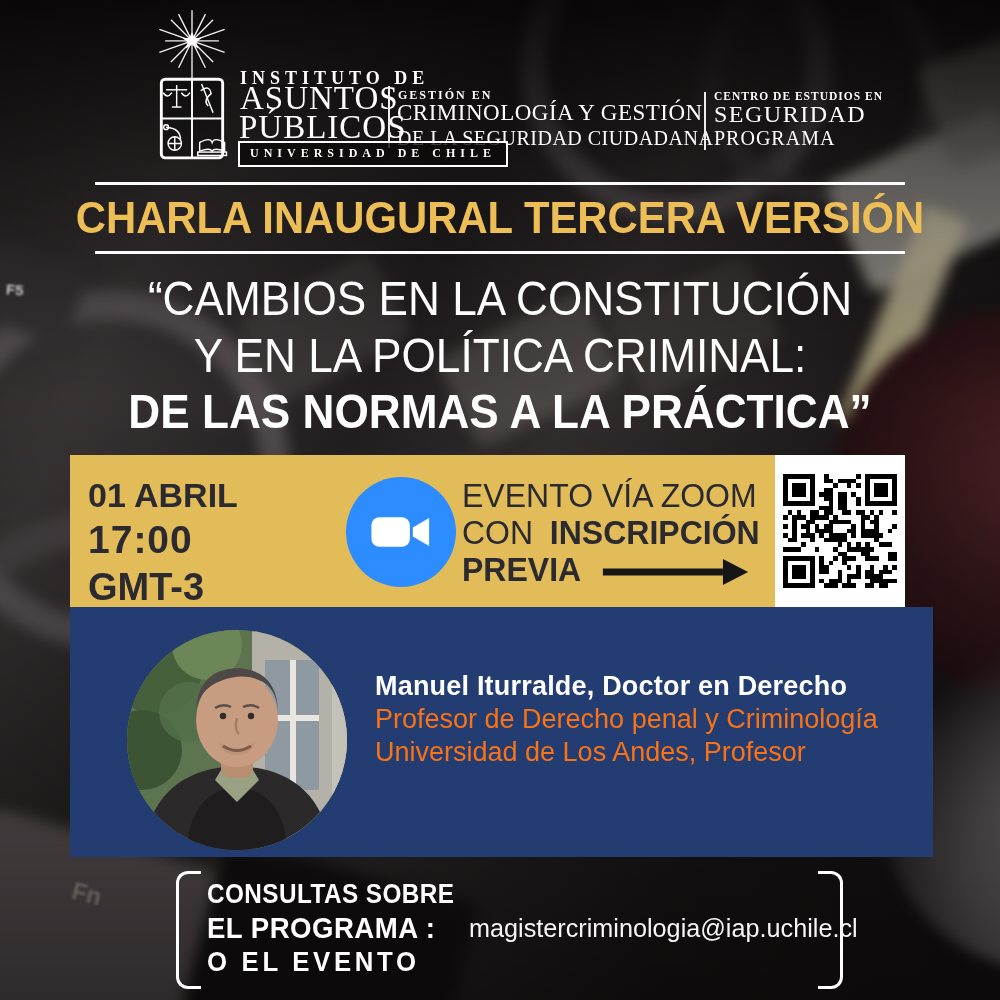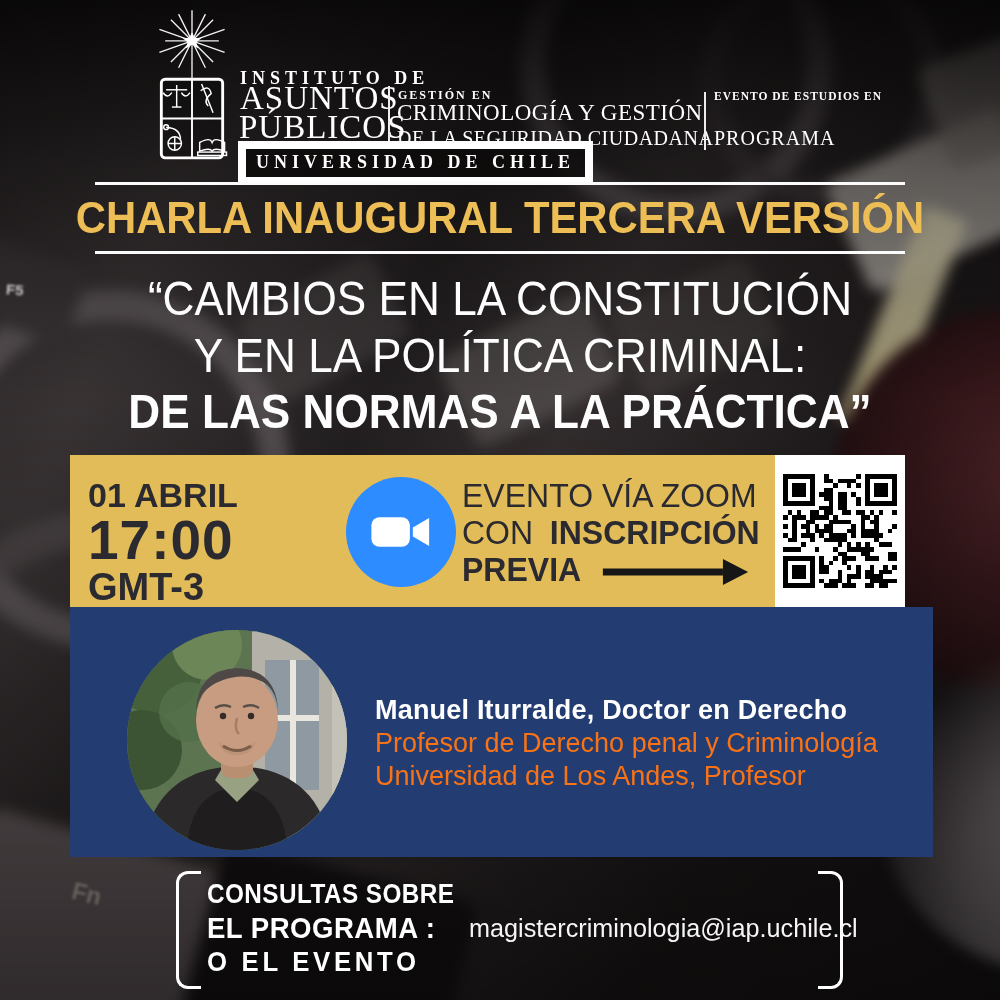--- a/index.html
+++ b/index.html
@@ -23,52 +23,52 @@
   .kicker1{left:240px;top:68px;font-size:18px;letter-spacing:5px;font-weight:bold;}
   .big1{left:240px;top:83px;font-size:33px;line-height:30px;letter-spacing:1px;}
   .big2{left:239px;top:112px;font-size:33px;line-height:30px;letter-spacing:1px;}
   .vdiv{width:2px;background:#efeceb;}
   .kicker2{left:398px;top:88px;font-size:12px;letter-spacing:2px;font-weight:bold;}
   .prog1{left:397px;top:100px;font-size:23px;letter-spacing:.5px;}
   .prog2{left:397px;top:127px;font-size:20px;letter-spacing:.5px;}
   .kicker3{left:714px;top:90px;font-size:11.5px;letter-spacing:1px;font-weight:bold;}
   .cen1{left:714px;top:101px;font-size:24px;letter-spacing:1.5px;}
   .cen2{left:714px;top:127px;font-size:20px;letter-spacing:1px;}
-  .univ-box{left:238px;top:141px;border:8px solid #ffffff;background:rgba(12,10,10,.8);
-    padding:3px 10px 4px 10px;font-size:18px;letter-spacing:5px;font-weight:bold;}
+  .univ-box{left:238px;top:141px;border:2px solid #ffffff;background:rgba(12,10,10,.8);
+    padding:3px 10px 4px 10px;font-size:12px;letter-spacing:5px;font-weight:bold;}
 
   .rule{left:95px;width:810px;height:3px;background:#fbfbfb;}
 
   .main-title{left:0;width:1000px;top:193px;text-align:center;font-weight:bold;font-size:44px;
     color:#EDBE55;transform:scaleX(.95);letter-spacing:0px;}
 
   .quote{left:0;width:1000px;text-align:center;color:#fdfdfd;transform:scaleX(.92);}
   .q1{top:271px;font-size:48px;}
   .q2{top:328px;font-size:48px;}
   .q3{top:384px;font-size:48px;font-weight:bold;}
 
   
   .banner{left:70px;top:455px;width:835px;height:152px;background:#E2BC58;}
   .date-block{position:absolute;left:18px;top:22px;width:270px;color:#2B2A30;font-weight:bold;}
   .date-line{font-size:34px;line-height:37px;}
-  .time-line{font-size:55px;line-height:52px;letter-spacing:1px;}
+  .time-line{font-size:39px;line-height:52px;letter-spacing:1px;}
   .tz-line{font-size:38px;line-height:42px;}
   .zoom-badge{position:absolute;left:276px;top:22px;width:110px;height:110px;border-radius:50%;background:#2D8CFF;
     display:flex;align-items:center;justify-content:center;}
   .banner-text{position:absolute;left:392px;top:22px;color:#2B2A30;font-size:33px;line-height:37px;transform:scaleX(.97);transform-origin:left top;}
   .bt-bold{font-weight:bold;}
   .bt-row{display:flex;align-items:center;}
   .arrow{margin-left:22px;margin-top:4px;}
   .qr-box{position:absolute;right:0;top:0;width:130px;height:152px;background:#fff;
     display:flex;align-items:center;justify-content:center;}
 
   
   .panel{left:70px;top:607px;width:863px;height:250px;background:#233D72;}
   .avatar{position:absolute;left:57px;top:23px;width:220px;height:220px;border-radius:50%;overflow:hidden;background:#5d7450;}
-  .speaker-text{position:absolute;left:305px;top:62px;margin-top:24px;}
+  .speaker-text{position:absolute;left:305px;top:62px;}
   .sp-name{font-size:27px;line-height:34px;font-weight:bold;letter-spacing:.2px;}
   .sp-role,.sp-aff{font-size:27px;line-height:33px;color:#f97316;}
 
   
   .bracket-l{left:176px;top:871px;width:22px;height:112px;border:3px solid #fff;border-right:none;border-radius:12px 0 0 12px;}
   .bracket-r{left:818px;top:871px;width:22px;height:112px;border:3px solid #fff;border-left:none;border-radius:0 12px 12px 0;}
   .f1{left:207px;top:879px;font-size:27px;font-weight:bold;transform:scaleX(.9);transform-origin:left;letter-spacing:.5px;}
   .f2row{left:207px;top:911px;display:flex;align-items:center;}
   .f2{font-size:30px;font-weight:bold;transform:scaleX(.92);transform-origin:left;letter-spacing:.5px;}
   .femail{font-size:26px;margin-left:14px;transform:scaleX(.97);transform-origin:left;color:#f6f6f6;}
@@ -138,21 +138,22 @@
   <div class="abs big2 serif">PÚBLICOS</div>
 
   <div class="abs vdiv" style="left:388px;top:86px;height:62px;"></div>
 
   <div class="abs kicker2 serif">GESTIÓN EN</div>
   <div class="abs prog1 serif">CRIMINOLOGÍA Y GESTIÓN</div>
   <div class="abs prog2 serif">DE LA SEGURIDAD CIUDADANA</div>
 
   <div class="abs vdiv" style="left:704px;top:92px;height:58px;"></div>
 
-  <div class="abs kicker3 serif">EVENTO DE ESTUDIOS EN</div>
+  <div class="abs kicker3 serif">CENTRO DE ESTUDIOS EN</div>
+  <div class="abs cen1 serif">SEGURIDAD</div>
   <div class="abs cen2 serif">PROGRAMA</div>
 
   <div class="abs univ-box serif">UNIVERSIDAD DE CHILE</div>
 
   <div class="abs rule" style="top:182px;"></div>
   <div class="abs main-title">CHARLA INAUGURAL TERCERA VERSIÓN</div>
   <div class="abs rule" style="top:251px;"></div>
 
   <div class="abs quote q1">“CAMBIOS EN LA CONSTITUCIÓN</div>
   <div class="abs quote q2">Y EN LA POLÍTICA CRIMINAL:</div>

